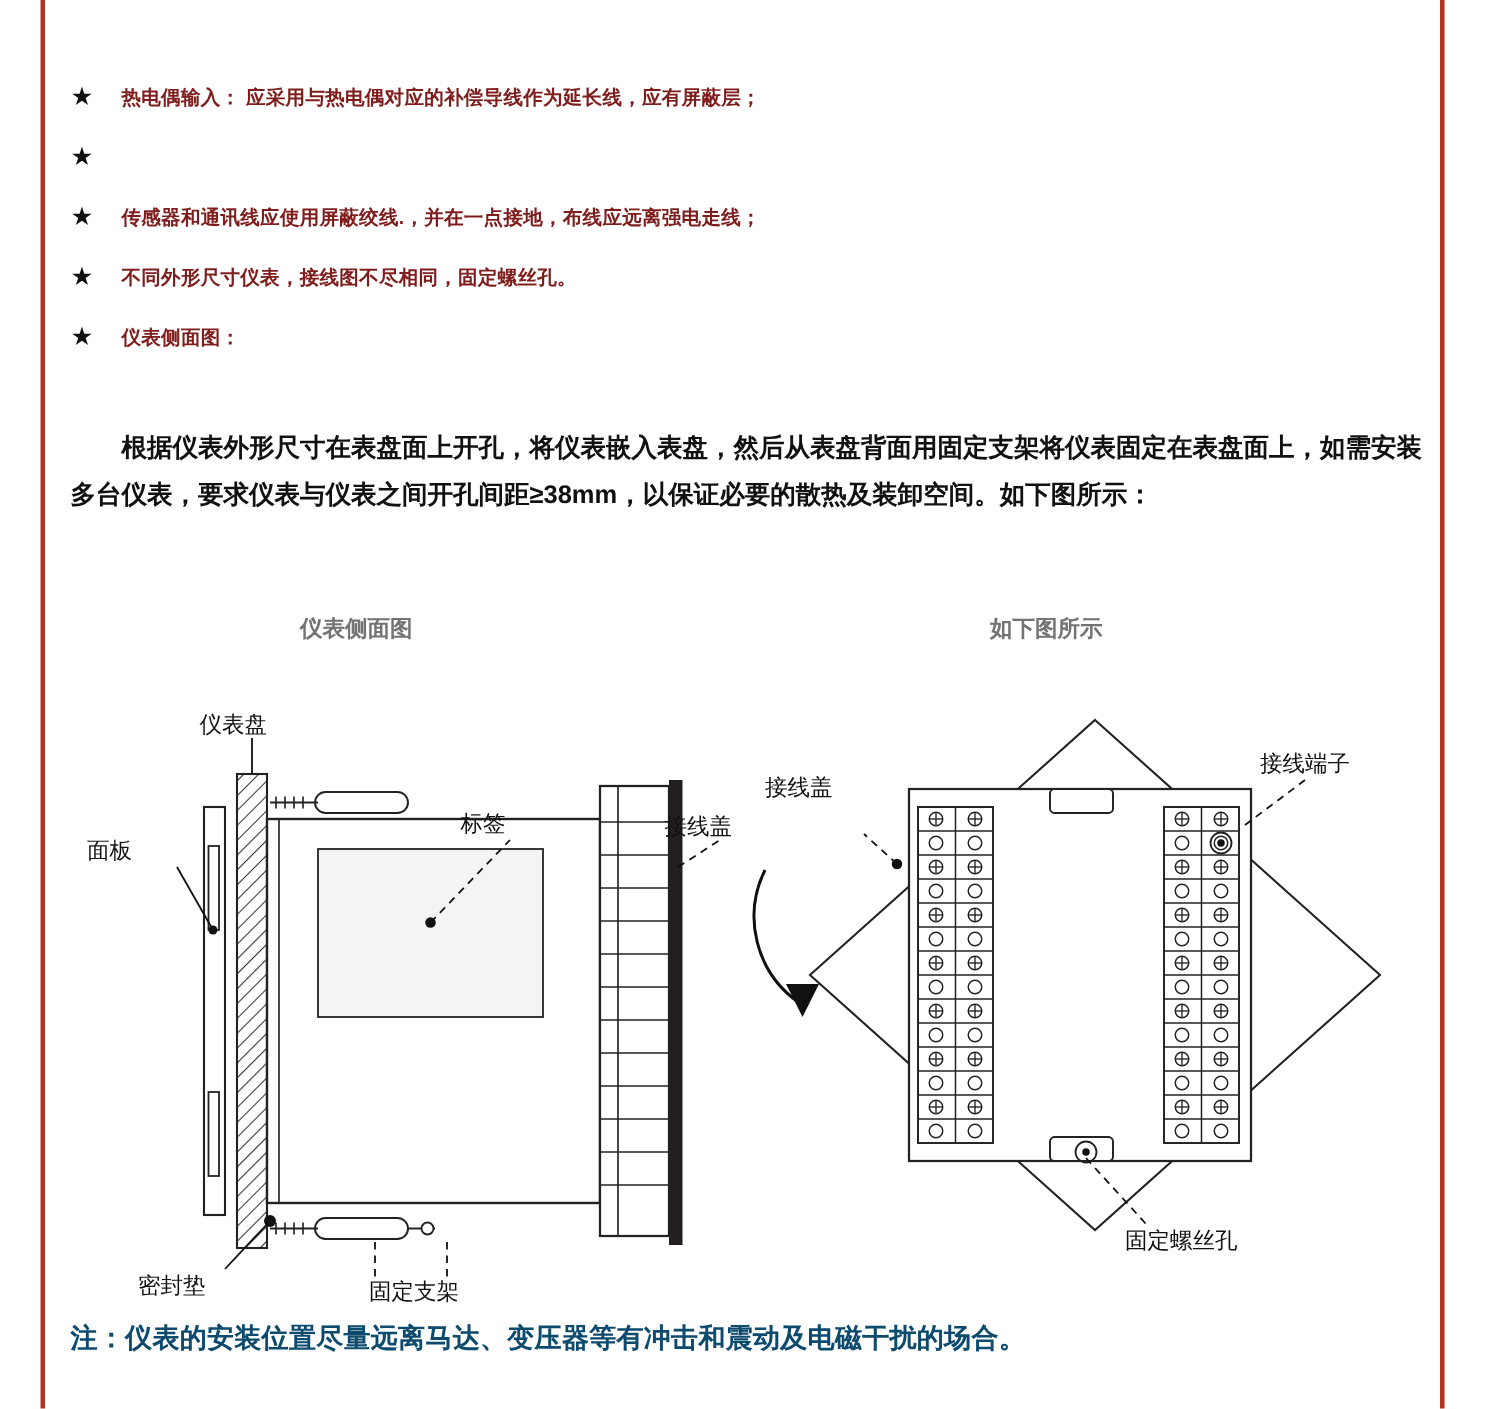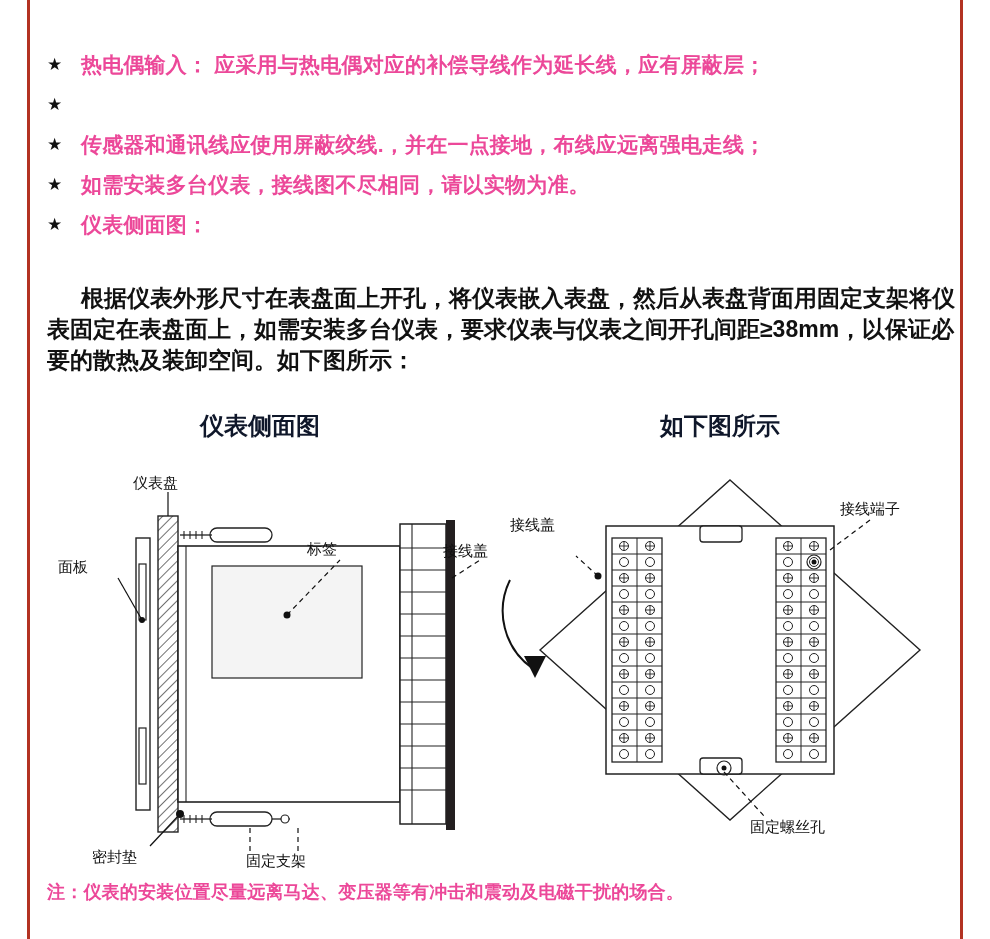--- a/index.html
+++ b/index.html
@@ -45,46 +45,46 @@
   }
   .star {
     width: 34px;
     flex: 0 0 34px;
     font-size: 17px;
     line-height: 26px;
     color: #111;
     text-align: left;
   }
   .bullet-text {
-    font-size: 21px;
+    font-size: 13px;
     line-height: 26px;
     font-weight: bold;
-    color: #ec4899;
+    color: #7f1d1d;
     letter-spacing: 0.2px;
   }
 
   
   .para {
     position: absolute;
     left: 47px;
     top: 283px;
     width: 908px;
-    font-size: 23px;
+    font-size: 17px;
     line-height: 31px;
     font-weight: bold;
     color: #111;
     text-indent: 34px;
   }
 
   
   .fig-caption {
     position: absolute;
-    font-size: 24px;
+    font-size: 15px;
     font-weight: bold;
-    color: #0f172a;
+    color: #737373;
   }
   .cap-left { left: 200px; top: 410px; }
   .cap-right { left: 660px; top: 410px; }
 
   
   .diagram {
     position: absolute;
     left: 40px;
     top: 460px;
     width: 910px;
@@ -92,21 +92,21 @@
   }
   .diagram svg { display: block; }
 
   
   .note {
     position: absolute;
     left: 47px;
     top: 880px;
     font-size: 18px;
     font-weight: bold;
-    color: #ec4899;
+    color: #0c4a6e;
     letter-spacing: 0.2px;
   }
 </style>
 </head>
 <body>
 
 <div class="page">
 
   <div class="rule left"></div>
   <div class="rule right"></div>
@@ -122,21 +122,21 @@
       <span class="star">★</span>
     </div>
 
     <div class="bullet-row">
       <span class="star">★</span>
       <span class="bullet-text">传感器和通讯线应使用屏蔽绞线.，并在一点接地，布线应远离强电走线；</span>
     </div>
 
     <div class="bullet-row">
       <span class="star">★</span>
-      <span class="bullet-text">如需安装多台仪表，接线图不尽相同，请以实物为准。</span>
+      <span class="bullet-text">不同外形尺寸仪表，接线图不尽相同，固定螺丝孔。</span>
     </div>
 
     <div class="bullet-row">
       <span class="star">★</span>
       <span class="bullet-text">仪表侧面图：</span>
     </div>
 
   </div>
 
   <div class="para">根据仪表外形尺寸在表盘面上开孔，将仪表嵌入表盘，然后从表盘背面用固定支架将仪表固定在表盘面上，如需安装多台仪表，要求仪表与仪表之间开孔间距≥38mm，以保证必要的散热及装卸空间。如下图所示：</div>

